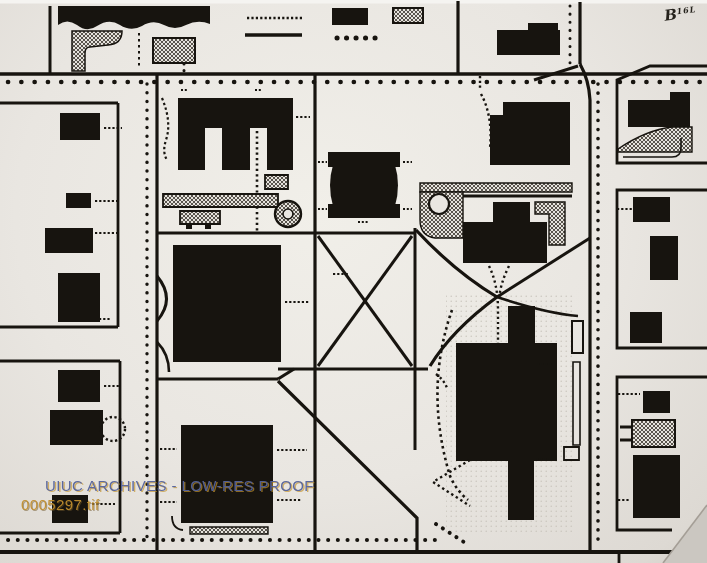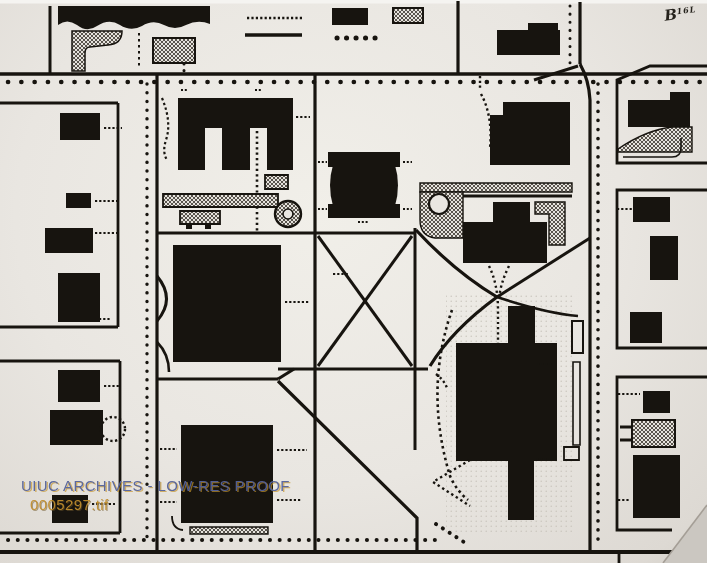--- a/index.html
+++ b/index.html
@@ -8,22 +8,22 @@
     background:
       radial-gradient(ellipse at 45% 38%, #f1efe9 0%, #e9e6e1 55%, #ddd9d3 92%, #d3cfc8 100%);
     font-family:"Liberation Sans", sans-serif;
   }
   #map-svg{position:absolute;left:0;top:0;}
   .watermark{
     position:absolute;left:21px;top:476px;
     font:15px/19px "Liberation Sans", sans-serif;
     letter-spacing:.4px;opacity:.95;pointer-events:none;
   }
-  .wm1{color:#55639b;text-shadow:1.4px .6px 0 rgba(197,148,43,.7);}
-  .wm2{color:#c08e2e;text-shadow:1px .5px 0 rgba(110,86,40,.55);margin-left:9px;}
+  .wm1{color:#55639b;text-shadow:1.4px .6px 0 rgba(197,148,43,.7);margin-left:24px;}
+  .wm2{color:#c08e2e;text-shadow:1px .5px 0 rgba(110,86,40,.55);}
   .annotation{
     position:absolute;left:664px;top:1px;width:46px;
     transform:rotate(-7deg);
     color:#25221c;font-family:"DejaVu Serif", serif;
     font-style:italic;font-weight:bold;font-size:15px;line-height:18px;
   }
   .annotation .small{font-size:8px;vertical-align:5px;letter-spacing:1px;}
 </style>
 </head>
 <body>

